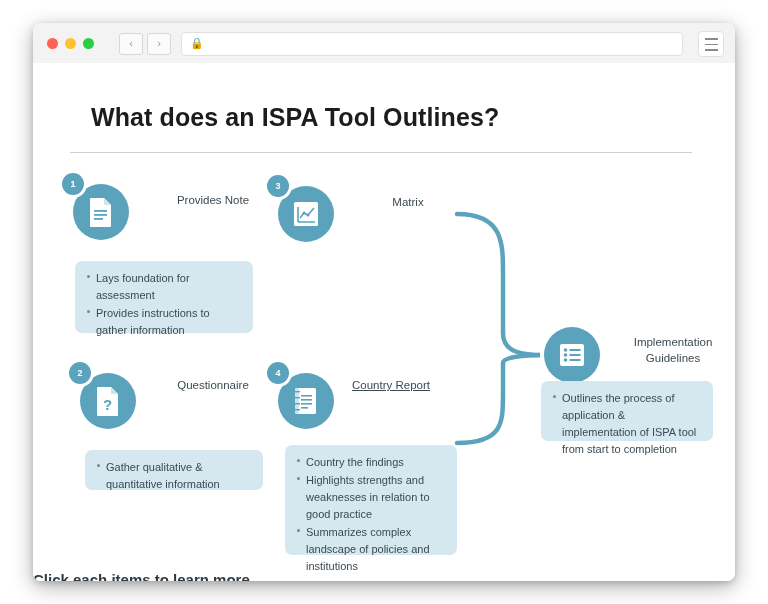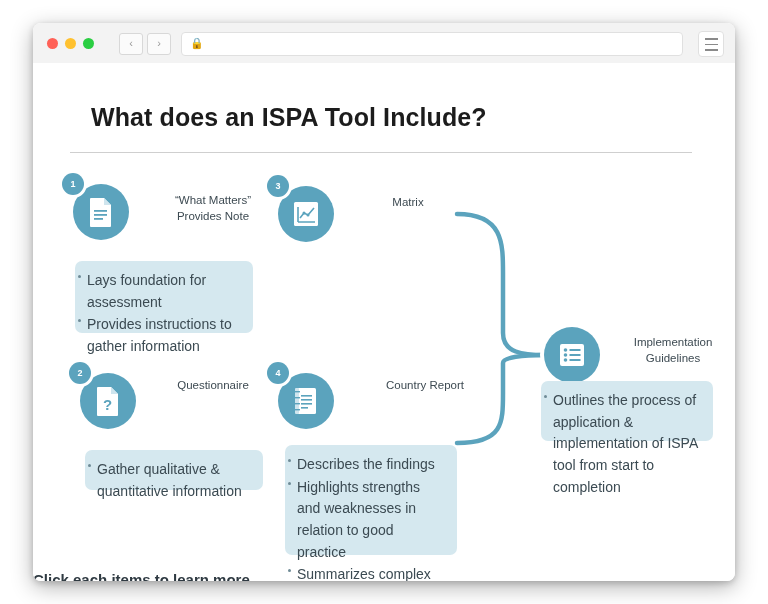--- a/index.html
+++ b/index.html
@@ -113,23 +113,23 @@
     left: 0; top: 0;
     width: 702px; height: 518px;
   }
 
   
   .box {
     position: absolute;
     background: #d5e8ef;
     border-radius: 7px;
     color: #3b4a52;
-    font-size: 14px;
+    font-size: 11px;
     line-height: 1.55;
-    padding: 9px 12px 9px 3px;
+    padding: 9px 12px 9px 12px;
     box-sizing: border-box;
   }
   .box ul { margin: 0; padding: 0; list-style: none; }
   .box li {
     position: relative;
     padding-left: 9px;
     margin-bottom: 1px;
   }
   .box li:before {
     content: "";
@@ -208,42 +208,41 @@
       </div>
       <div class="menubtn">
         <span></span>
           <span></span>
           <span></span>
       </div>
     </div>
 
     <div class="content">
 
-      <div class="slide-title">What does an ISPA Tool Include?</div>
+      <div class="slide-title">What does an ISPA Tool Outlines?</div>
       <div class="title-rule"></div>
 
       <svg class="connectors" viewBox="0 0 702 518">
         <path d="M424 151 C 470 151, 470 180, 470 210 L 470 270 C 470 290, 490 292, 512 292" fill="none" stroke="#5ba3bd" stroke-width="4.5" stroke-linecap="round"></path>
         <path d="M424 380 C 470 380, 470 360, 470 330 L 470 300 C 470 294, 490 292, 512 292" fill="none" stroke="#5ba3bd" stroke-width="4.5" stroke-linecap="round"></path>
       </svg>
 
       <div class="node" style="left:40px; top:121px;">
         <div class="badge">1</div>
         <div class="glyph">
           <svg width="26" height="30" viewBox="0 0 26 30">
             <path d="M3 1 h13 l7 7 v21 a1 1 0 0 1 -1 1 H3 a1 1 0 0 1 -1 -1 V2 a1 1 0 0 1 1 -1 z" fill="#ffffff"></path>
             <path d="M16 1 l7 7 h-7 z" fill="#cfe5ee"></path>
             <rect x="6" y="13" width="13" height="1.8" fill="#5ba3bd"></rect>
             <rect x="6" y="17" width="13" height="1.8" fill="#5ba3bd"></rect>
             <rect x="6" y="21" width="9" height="1.8" fill="#5ba3bd"></rect>
           </svg>
         </div>
       </div>
       <div class="node-label" style="left:110px; top:130px; width:140px;">
-        <div>“What Matters”</div>
         <div>Provides Note</div>
       </div>
       <div class="box" style="left:42px; top:198px; width:178px; height:72px;">
         <ul>
           <li>Lays foundation for assessment</li>
           <li>Provides instructions to gather information</li>
         </ul>
       </div>
 
       <div class="node" style="left:47px; top:310px;">
@@ -292,26 +291,26 @@
             <rect x="8" y="13" width="11" height="1.6" fill="#5ba3bd"></rect>
             <rect x="8" y="17" width="11" height="1.6" fill="#5ba3bd"></rect>
             <rect x="8" y="21" width="7" height="1.6" fill="#5ba3bd"></rect>
             <rect x="1" y="5" width="6" height="1.4" fill="#5ba3bd"></rect>
             <rect x="1" y="11" width="6" height="1.4" fill="#5ba3bd"></rect>
             <rect x="1" y="17" width="6" height="1.4" fill="#5ba3bd"></rect>
             <rect x="1" y="23" width="6" height="1.4" fill="#5ba3bd"></rect>
           </svg>
         </div>
       </div>
-      <div class="node-label" style="left:322px; top:315px; width:140px;">
+      <div class="node-label" style="left:288px; top:315px; width:140px;text-decoration:underline;">
         <div>Country Report</div>
       </div>
       <div class="box" style="left:252px; top:382px; width:172px; height:110px;">
         <ul>
-          <li>Describes the findings</li>
+          <li>Country the findings</li>
           <li>Highlights strengths and weaknesses in relation to good practice</li>
           <li>Summarizes complex landscape of policies and institutions</li>
         </ul>
       </div>
 
       <div class="node" style="left:511px; top:264px;">
         <div class="glyph">
           <svg width="28" height="28" viewBox="0 0 28 28">
             <rect x="2" y="3" width="24" height="22" rx="2" fill="#ffffff"></rect>
             <circle cx="7.5" cy="9" r="1.8" fill="#5ba3bd"></circle>

